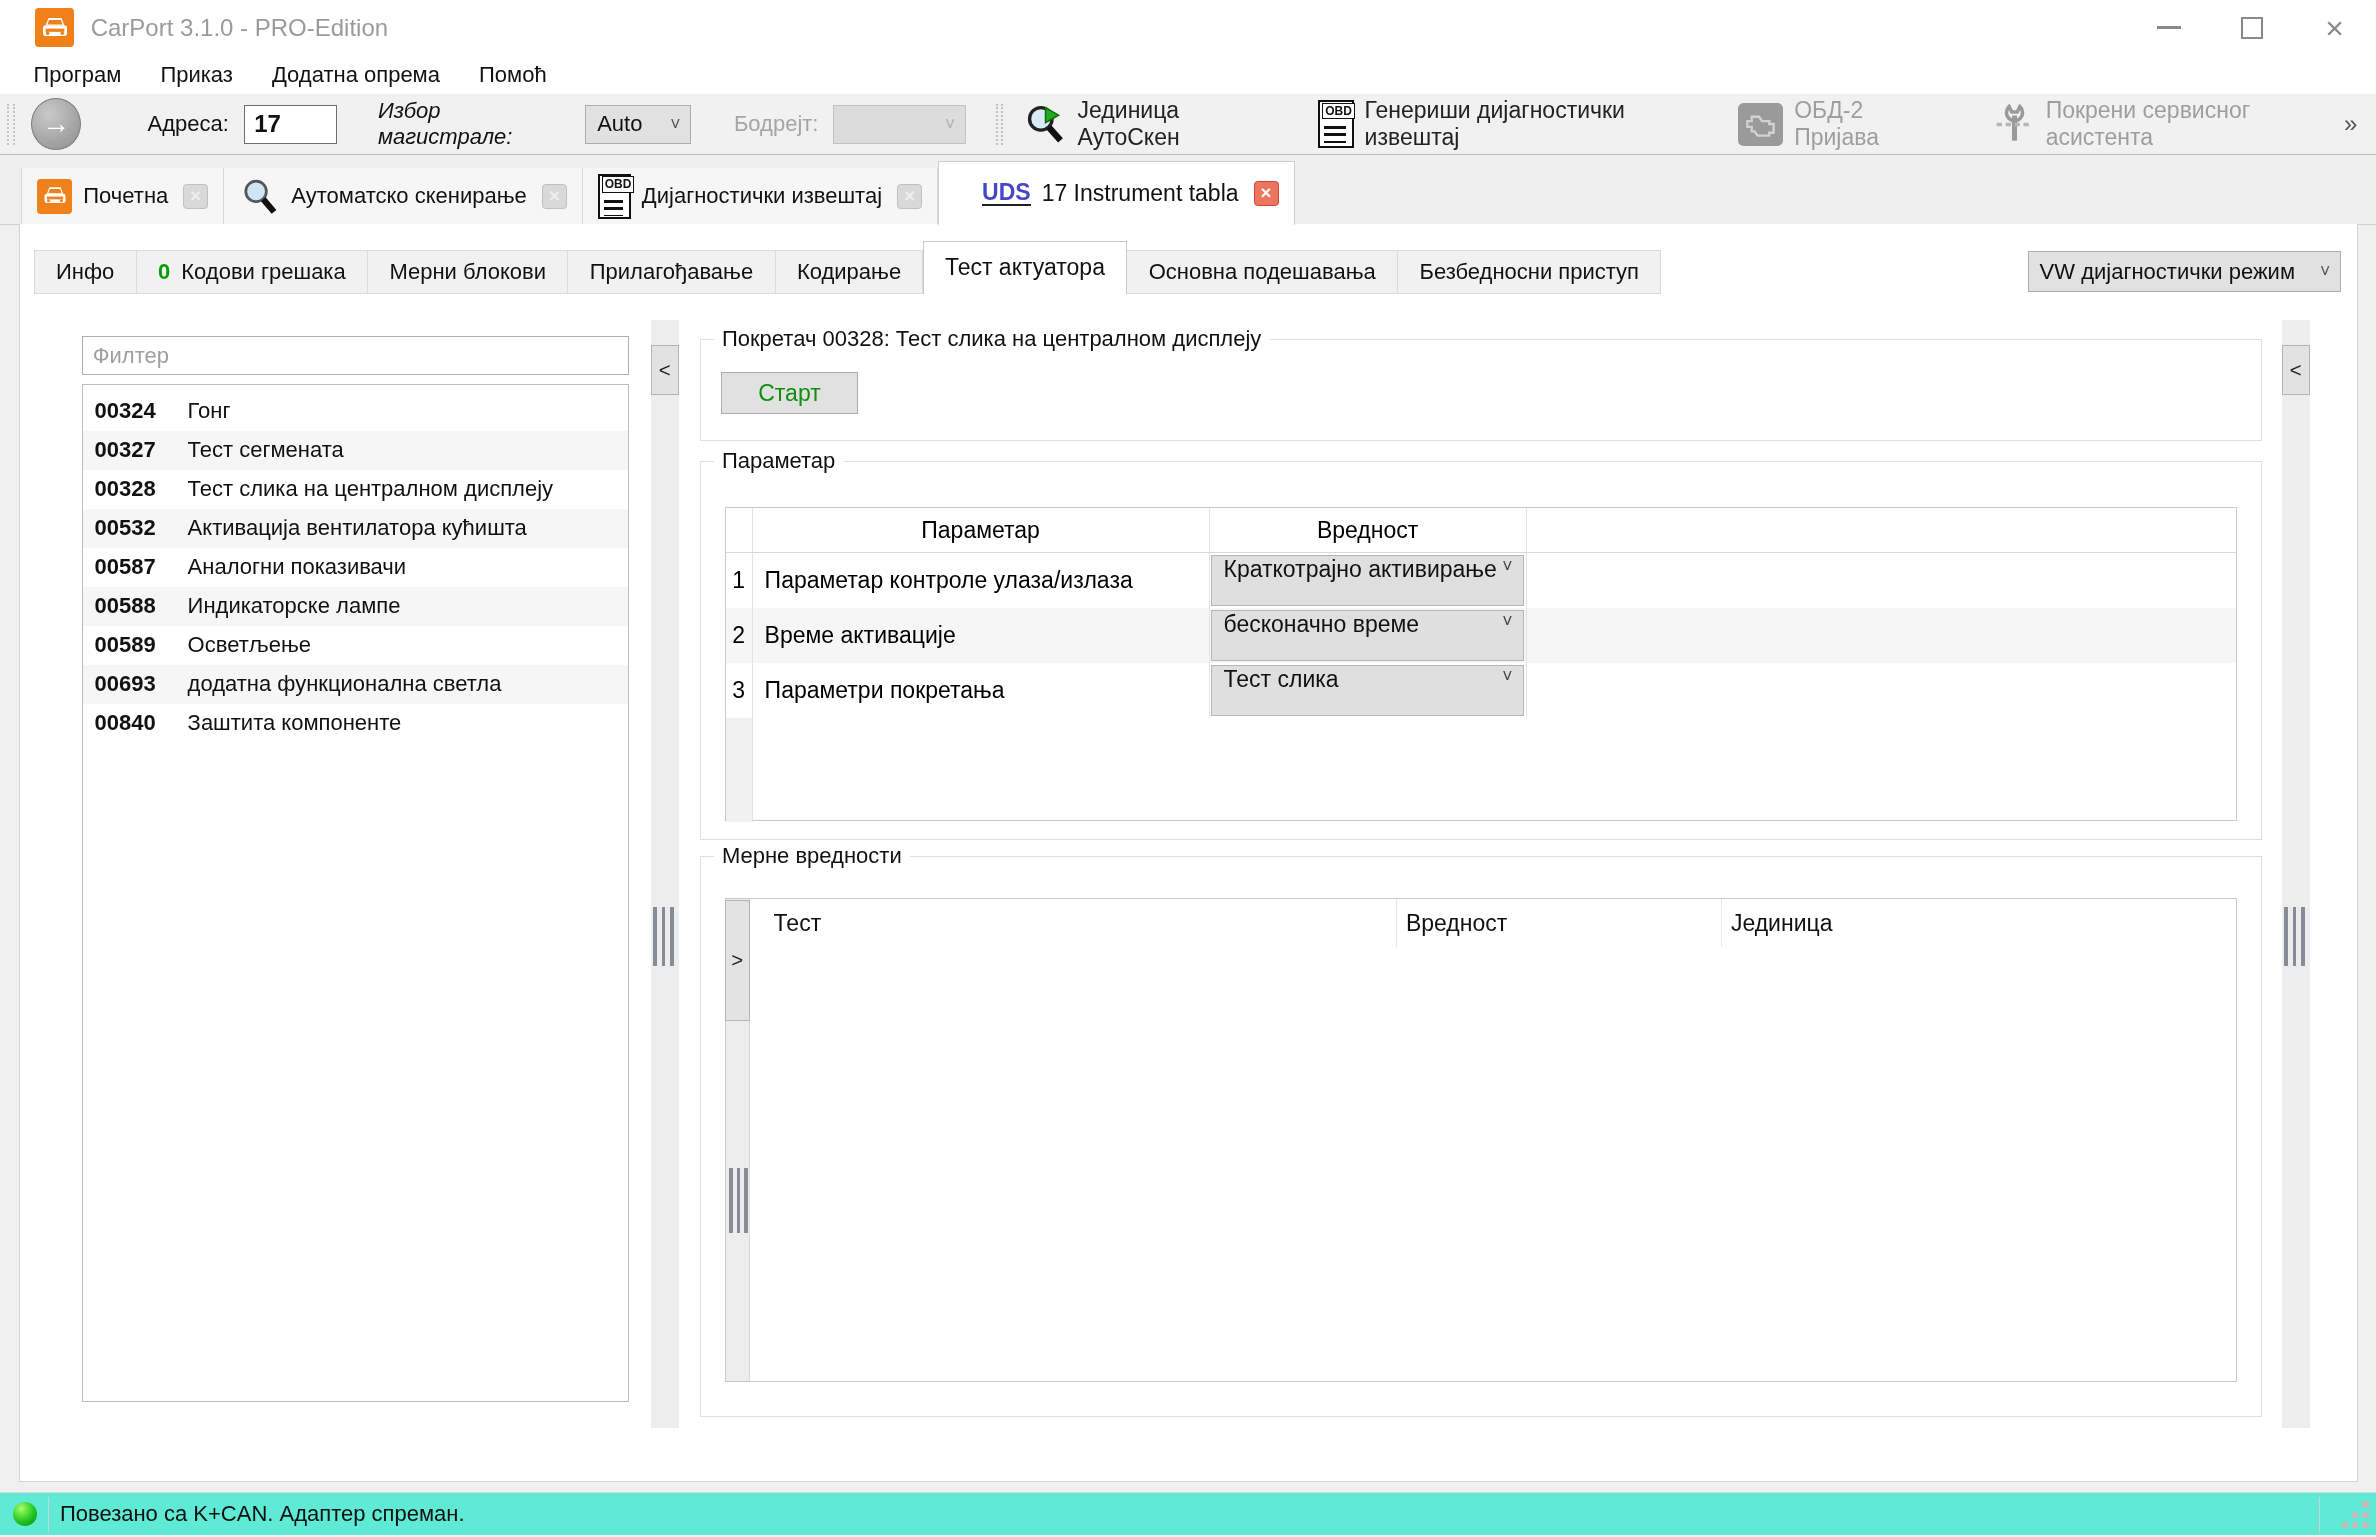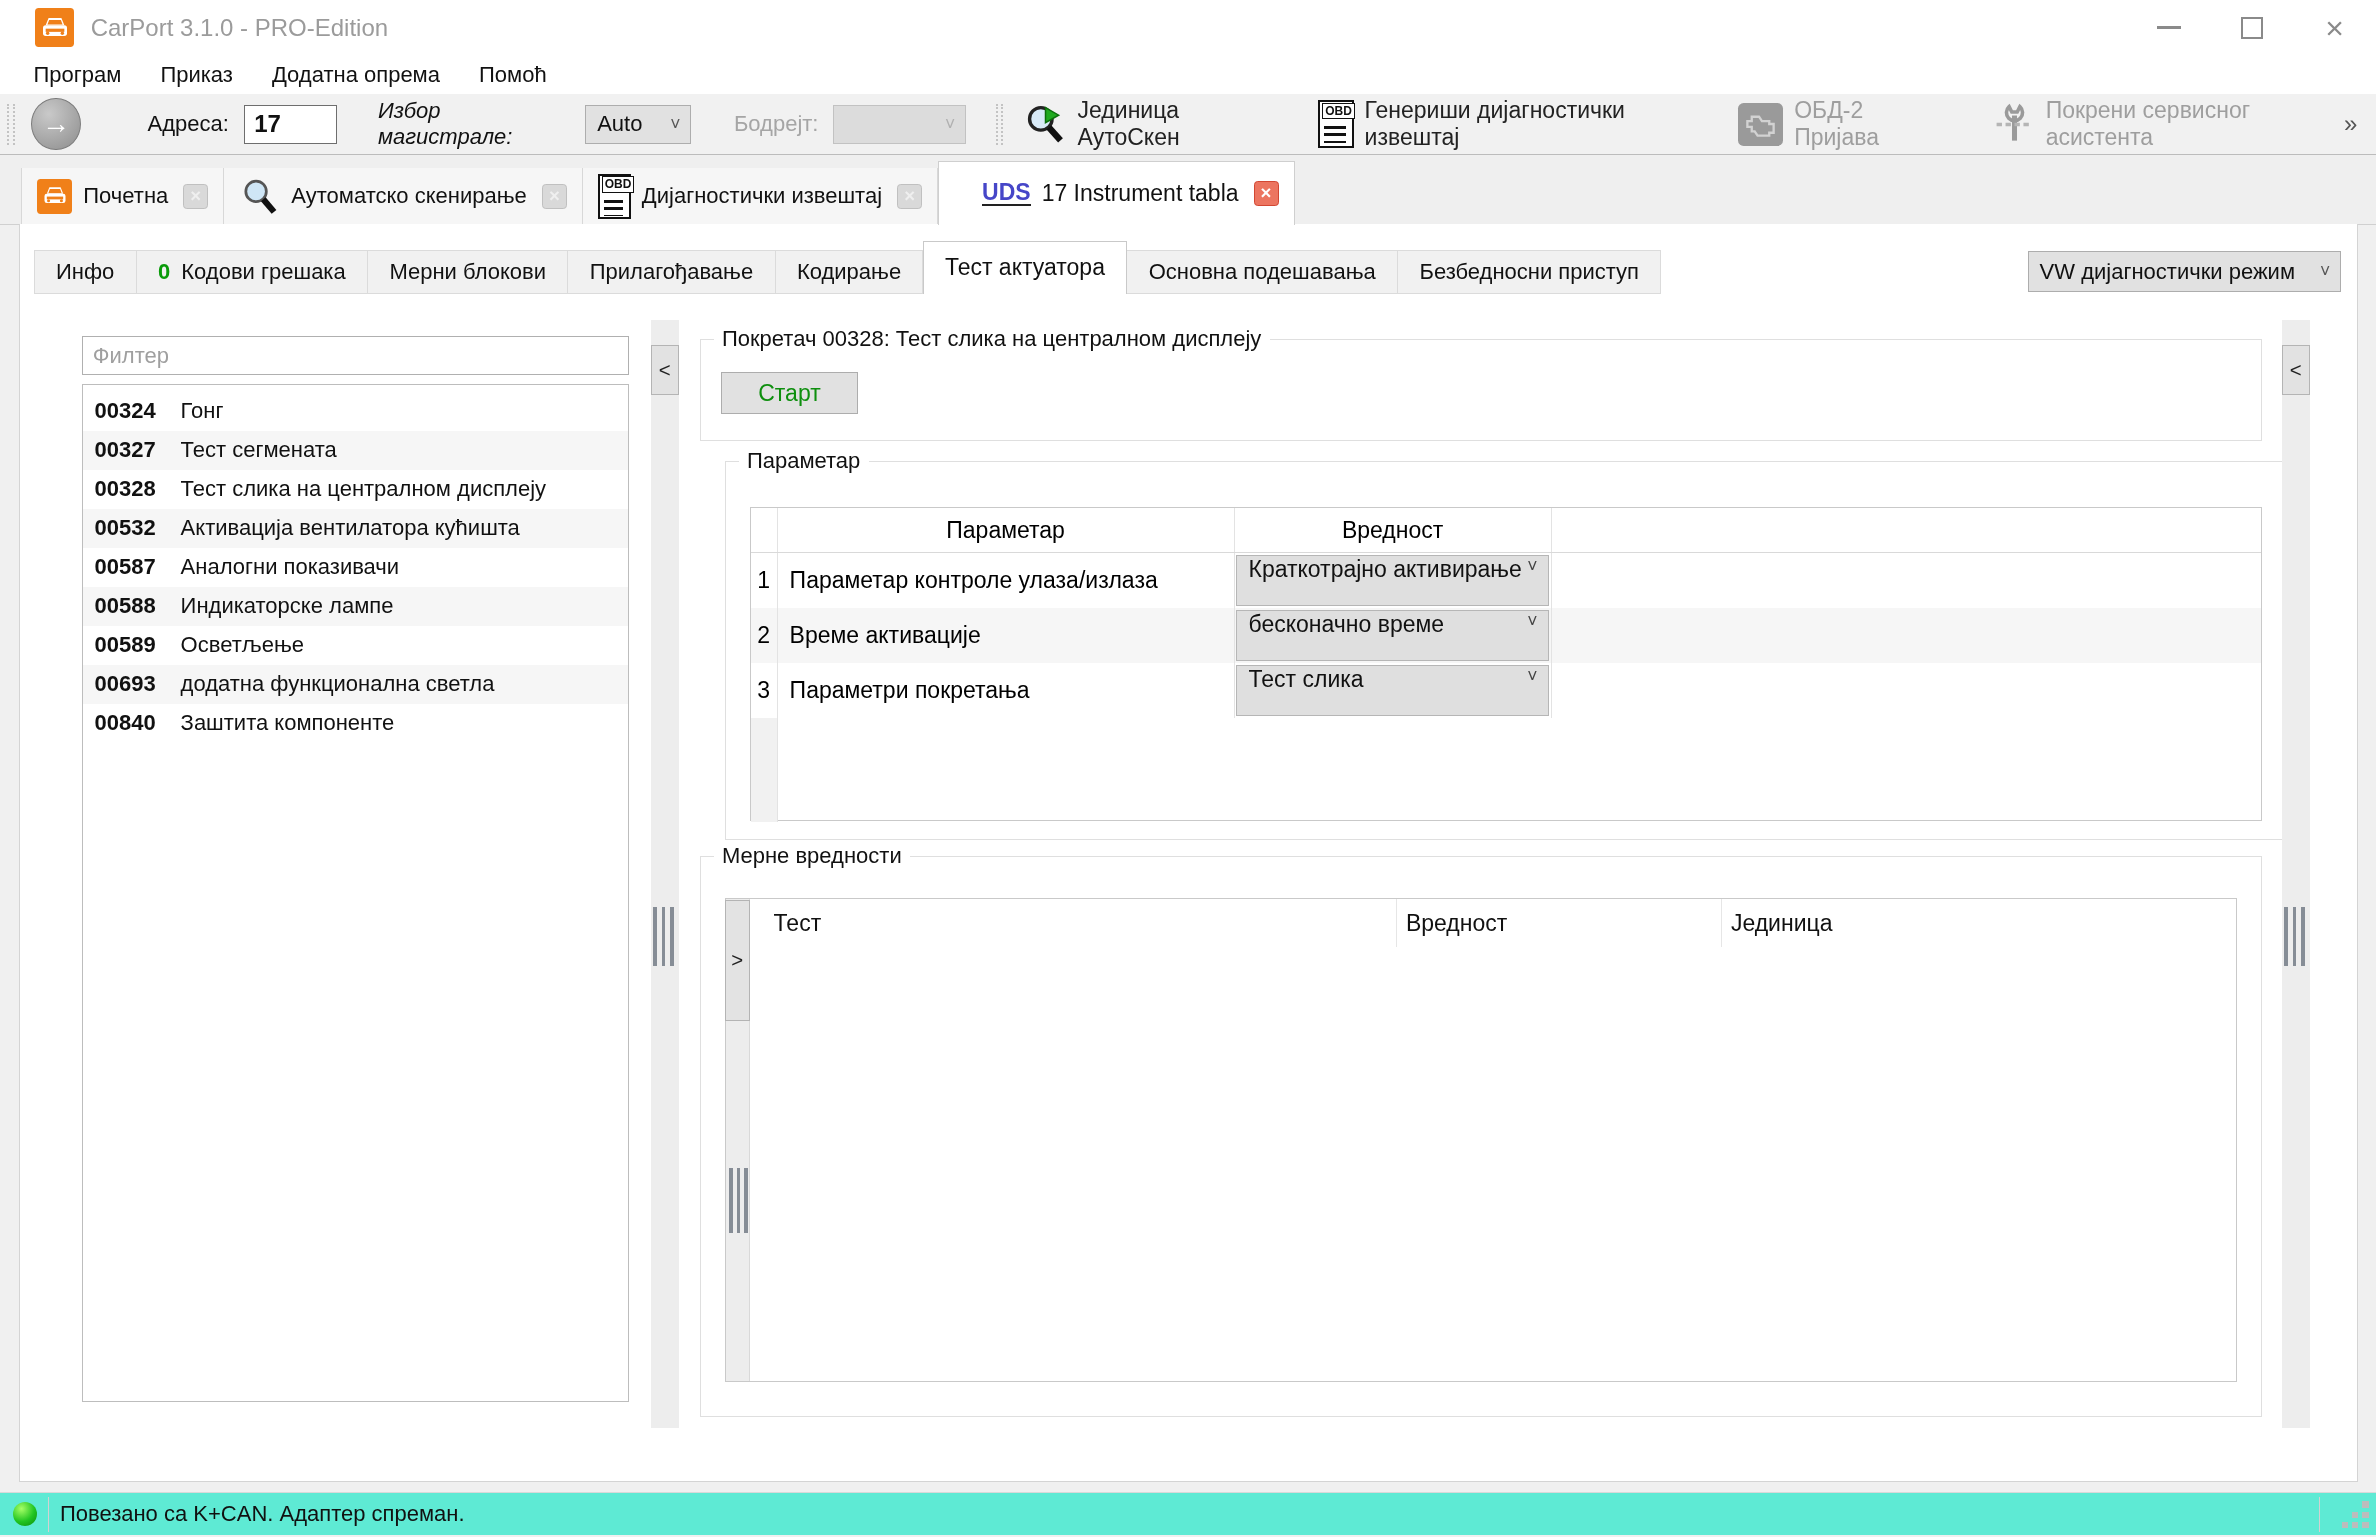--- a/index.html
+++ b/index.html
@@ -55,35 +55,35 @@
   .badge-green{color:#0A9B0A;font-weight:bold;margin-right:11px;}
   .mode-combo{position:absolute;left:2008px;top:27px;width:313px;height:41px;}
 
   
   .filter-input{position:absolute;left:62px;top:112px;width:547px;height:39px;border:0.9px solid #b0b0b0;font-size:22px;padding-left:10.2px;color:#333;}
   .filter-input::placeholder{color:#9f9f9f;}
   .listbox{position:absolute;left:62px;top:160px;width:547px;height:1018px;border:0.9px solid #bdbdbd;background:#fff;padding-top:6.5px;overflow:hidden;}
   .list-row{height:39px;display:flex;align-items:center;padding-left:12px;font-size:22px;color:#111;}
   .list-row:nth-child(even){background:#f6f6f6;}
   .list-code{font-weight:bold;width:73px;}
-  .list-name{margin-left:13px;}
+  .list-name{margin-left:20px;}
 
   
   .vstrip{position:absolute;top:96px;width:28px;height:1108px;background:#ededed;}
   .vstrip.left{left:631px;}
   .vstrip.right{left:2262px;}
   .collapse-btn{position:absolute;left:0;top:25px;width:28px;height:50px;background:#e2e2e2;border:0.9px solid #b4b4b4;display:flex;align-items:center;justify-content:center;font-size:20.4px;color:#222;}
   .grip-v{position:absolute;left:2.8px;top:587px;display:flex;gap:4.6px;}
   .grip-v i{display:block;width:3.7px;height:59px;background:#868d96;}
 
   
   .group{position:absolute;left:680px;width:1562px;border:0.9px solid #dfdfdf;background:#fff;}
   .group-label{position:absolute;top:-14px;left:13px;background:#fff;padding:0 8.3px;font-size:22px;color:#111;white-space:nowrap;}
   .g1{top:115px;height:102px;}
-  .g2{top:237px;height:379px;margin-left:25px;}
+  .g2{top:237px;height:379px;}
   .g3{top:632px;height:561px;}
   .start-btn{position:absolute;left:20.4px;top:32px;width:137px;height:42px;background:#e1e1e1;border:0.9px solid #adadad;color:#0E8F0E;font-size:23px;display:flex;align-items:center;justify-content:center;}
 
   
   .ptable{position:absolute;left:24px;top:45px;width:1512px;height:314px;border:0.9px solid #c9c9c9;background:#fff;}
   .pheader{display:flex;height:45px;border-bottom:0.9px solid #d9d9d9;}
   .ph-num{width:27px;border-right:0.9px solid #e3e3e3;}
   .ph-name{width:457px;border-right:0.9px solid #e3e3e3;display:flex;align-items:center;justify-content:center;font-size:23px;}
   .ph-val{width:317px;border-right:0.9px solid #e3e3e3;display:flex;align-items:center;justify-content:center;font-size:23px;}
   .prow{display:flex;height:55px;}

